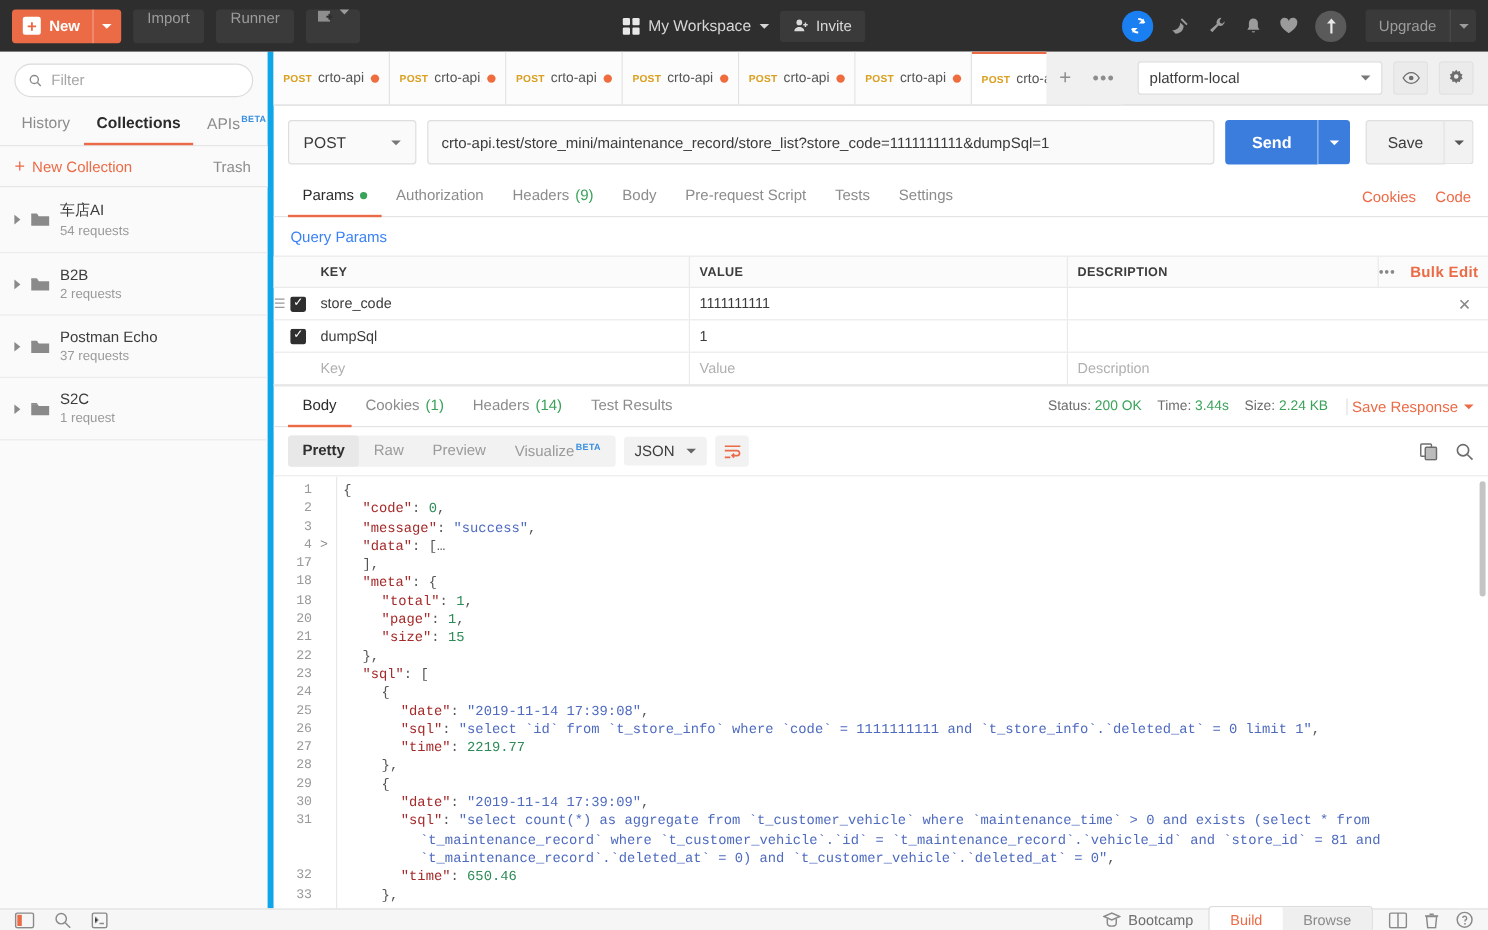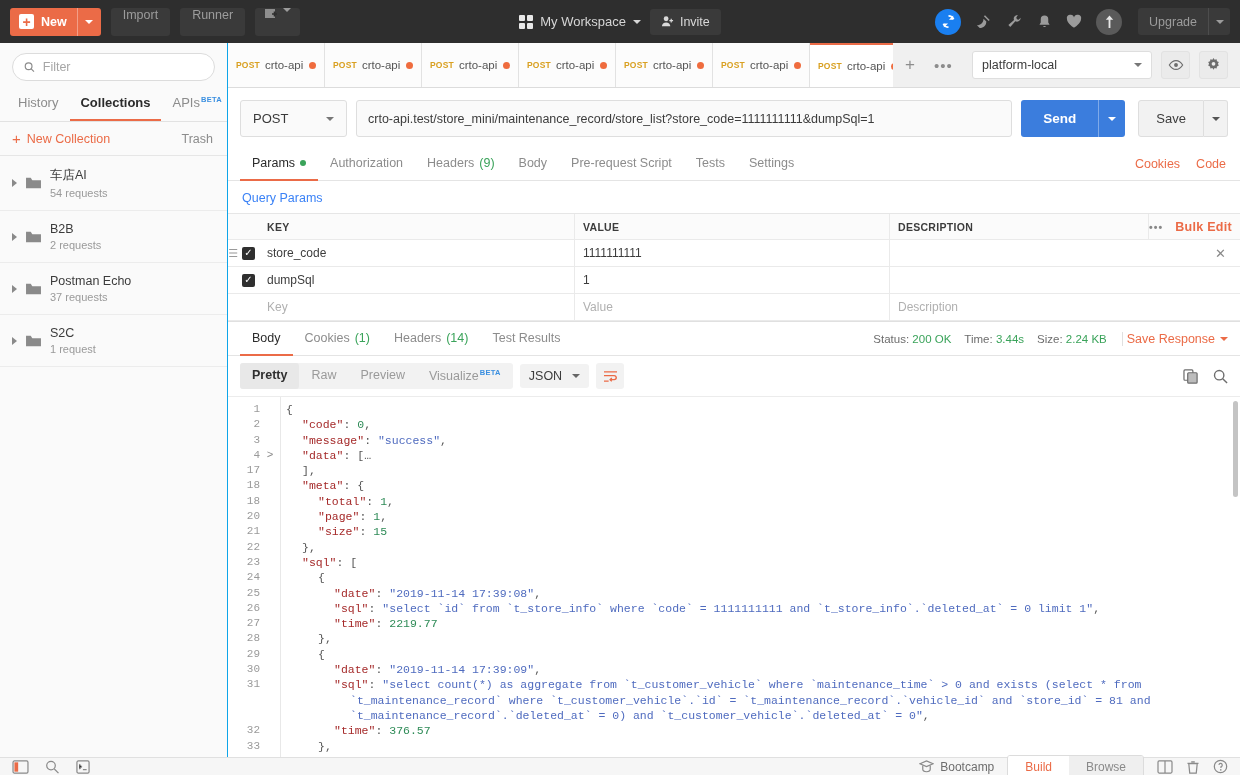--- a/index.html
+++ b/index.html
@@ -65,21 +65,21 @@
     display: flex; align-items: center; height: 27px; background: #3a3a3a;
     border-radius: 3px; color: #9c9c9c; font-size: 12.5px; margin-left: 2px; cursor: pointer;
   }
   .upgrade .lbl { padding: 0 11px; }
   .upgrade .split { border-left: 1px solid #4d4d4d; height: 27px; width: 22px; display: flex; align-items: center; justify-content: center; }
 
   
   .main { flex: 1; display: flex; min-height: 0; }
 
   
-  .sidebar { width: 228px; border-right: 1px solid #0ea5e9; background: #fafafa; display: flex; flex-direction: column; flex: none; }
+  .sidebar { width: 228px; border-right: 5px solid #0ea5e9; background: #fafafa; display: flex; flex-direction: column; flex: none; }
   .filter-wrap { padding: 10px 12px 8px 12px; }
   .filter-box {
     height: 28px; border: 1px solid #dcdcdc; border-radius: 14px; background: #fff;
     display: flex; align-items: center; padding: 0 11px; gap: 8px;
   }
   .filter-box input {
     border: none; outline: none; font-size: 12.5px; color: #3a3a3a; width: 100%;
     font-family: "Liberation Sans", sans-serif; background: transparent;
   }
   .filter-box input::placeholder { color: #a6a6a6; }
@@ -123,21 +123,21 @@
   .req-tab .meth { color: #d9a021; font-size: 8.5px; font-weight: 700; letter-spacing: .2px; flex: none;}
   .req-tab .nm { color: #555; font-size: 11.5px; white-space: nowrap; overflow: hidden; flex: 1;}
   .req-tab .dot { width: 7px; height: 7px; border-radius: 50%; background: #ef6c3e; flex: none; }
   .tab-plus, .tab-more {
     width: 34px; display: flex; align-items: center; justify-content: center;
     color: #8d8d8d; cursor: pointer; font-size: 17px; background: #f0f0f0;
   }
   .tab-more { font-size: 15px; letter-spacing: 1px; }
   .tabs-right { margin-left: auto; display: flex; align-items: center; gap: 9px; padding: 0 12px; }
   .env-select {
-    width: 180px; height: 28px; border: 1px solid #dedede; border-radius: 3px; background: #fff;
+    width: 204px; height: 28px; border: 1px solid #dedede; border-radius: 3px; background: #fff;
     display: flex; align-items: center; justify-content: space-between; padding: 0 9px;
     font-size: 12.5px; color: #3c3c3c; cursor: pointer;
   }
   .sq-btn {
     width: 29px; height: 28px; background: #ebebeb; border-radius: 3px; border: 1px solid #e2e2e2;
     display: flex; align-items: center; justify-content: center; cursor: pointer; color: #6d6d6d;
   }
 
   
   .url-row { display: flex; align-items: center; gap: 9px; padding: 12px 12px 10px 12px; flex: none; }
@@ -716,21 +716,21 @@
               <div class="ln" style="padding-left: 38px;"><span class="p">{</span></div>
               <div class="ln" style="padding-left: 54px;"><span class="k">"date"</span><span class="p">: </span><span class="s">"2019-11-14 17:39:08"</span><span class="p">,</span></div>
               <div class="ln" style="padding-left: 54px;"><span class="k">"sql"</span><span class="p">: </span><span class="s">"select `id` from `t_store_info` where `code` = 1111111111 and `t_store_info`.`deleted_at` = 0 limit 1"</span><span class="p">,</span></div>
               <div class="ln" style="padding-left: 54px;"><span class="k">"time"</span><span class="p">: </span><span class="n">2219.77</span></div>
               <div class="ln" style="padding-left: 38px;"><span class="p">},</span></div>
               <div class="ln" style="padding-left: 38px;"><span class="p">{</span></div>
               <div class="ln" style="padding-left: 54px;"><span class="k">"date"</span><span class="p">: </span><span class="s">"2019-11-14 17:39:09"</span><span class="p">,</span></div>
               <div class="ln" style="padding-left: 54px;"><span class="k">"sql"</span><span class="p">: </span><span class="s">"select count(*) as aggregate from `t_customer_vehicle` where `maintenance_time` &gt; 0 and exists (select * from</span></div>
               <div class="ln" style="padding-left: 70px;"><span class="s">`t_maintenance_record` where `t_customer_vehicle`.`id` = `t_maintenance_record`.`vehicle_id` and `store_id` = 81 and</span></div>
               <div class="ln" style="padding-left: 70px;"><span class="s">`t_maintenance_record`.`deleted_at` = 0) and `t_customer_vehicle`.`deleted_at` = 0"</span><span class="p">,</span></div>
-              <div class="ln" style="padding-left: 54px;"><span class="k">"time"</span><span class="p">: </span><span class="n">376.57</span></div>
+              <div class="ln" style="padding-left: 54px;"><span class="k">"time"</span><span class="p">: </span><span class="n">650.46</span></div>
               <div class="ln" style="padding-left: 38px;"><span class="p">},</span></div>
             </div>
         </div>
         <div class="scroll-bar-v"></div>
       </div>
     </div>
   </div>
 
   <div class="footer">
     <span class="f-ico">

